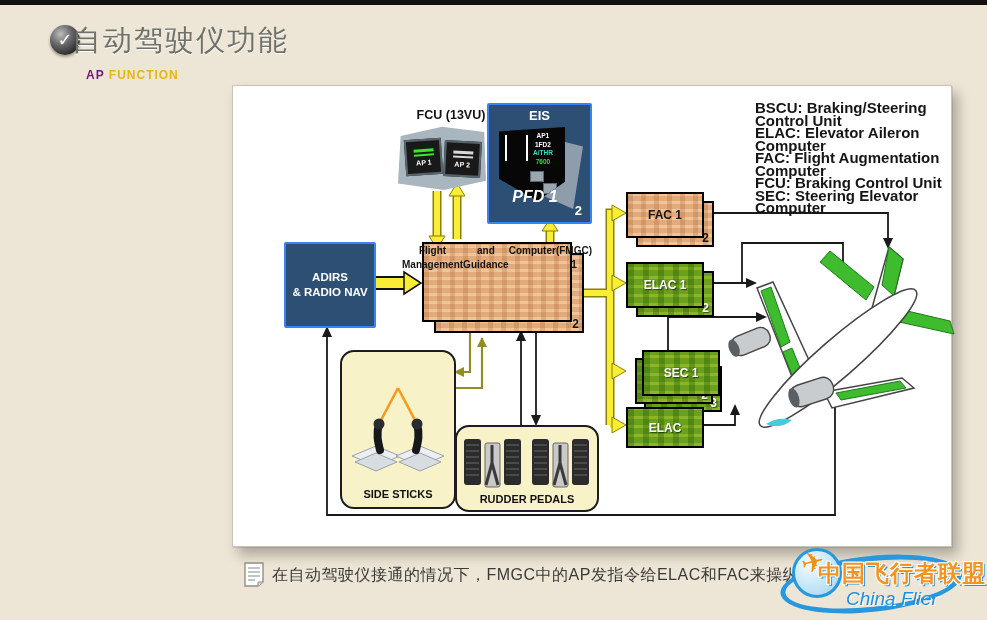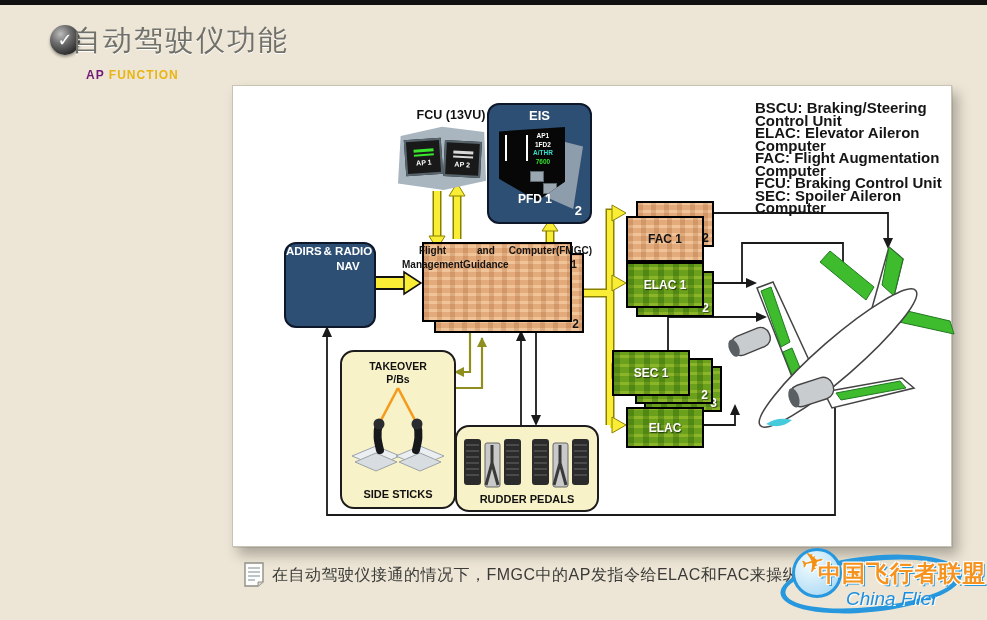--- a/index.html
+++ b/index.html
@@ -25,21 +25,21 @@
   .subtitle .fn{color:#e9b512;}
   
   .page{
     left:232px;top:85px;width:718px;height:460px;background:#fff;
     border:1px solid #c9c3b4;
     box-shadow:6px 8px 12px rgba(0,0,0,.28), 1px 1px 0 #d8d2c4;
   }
   
   .legend{left:755px;top:102px;width:195px;font-size:15px;font-weight:bold;color:#151515;line-height:12.5px;}
   
-  .navy-box{background:#2e4f74;border:2px solid #0f172a;border-radius:12px;color:#fff;font-weight:bold;text-align:center;}
+  .navy-box{background:#2e4f74;border:2px solid #3b82f6;border-radius:2px;color:#fff;font-weight:bold;text-align:center;}
   .tan-box{
     background:#e3ab7c;
     background-image:repeating-linear-gradient(90deg, rgba(150,80,30,.22) 0 5px, transparent 5px 13px),
                      repeating-linear-gradient(0deg, rgba(255,220,180,.5) 0 3px, transparent 3px 8px);
     border:2px solid #000;color:#141414;font-weight:bold;text-align:center;}
   .green-box{
     background:#6ba01d;
     background-image:repeating-linear-gradient(90deg, rgba(20,80,0,.30) 0 6px, transparent 6px 15px),
                      repeating-linear-gradient(0deg, rgba(200,220,60,.35) 0 3px, transparent 3px 9px);
     border:2px solid #000;color:#fff;font-weight:bold;text-align:center;
@@ -59,25 +59,25 @@
   .eis-title{position:absolute;top:3px;left:0;width:100%;text-align:center;font-size:13px;}
   .eis-shadow{position:absolute;left:24px;top:26px;width:70px;height:78px;background:#8e9dab;
     clip-path:polygon(12% 0,100% 20%,86% 100%,0 66%);}
   .eis-screen{position:absolute;left:10px;top:22px;width:66px;height:74px;background:#070707;
     clip-path:polygon(0 6%,100% 0,100% 74%,58% 100%,0 70%);}
   .eis-screen .tick{position:absolute;width:2px;height:26px;background:#fff;}
   .fma{position:absolute;left:34px;top:5px;font-size:6.5px;font-weight:bold;line-height:8.5px;color:#fff;}
   .fma .cyan{color:#35dfc9;}
   .fma .grn{color:#35e02e;}
   .chip{position:absolute;background:#9aa7b0;border:1px solid #5c686f;}
-  .pfd-label{position:absolute;left:6px;bottom:16px;width:80px;text-align:center;font-size:12px;}
+  .pfd-label{position:absolute;left:6px;bottom:16px;width:80px;text-align:center;font-size:16px;font-style:italic;}
   .eis-num{position:absolute;right:8px;bottom:4px;font-size:13px;}
   
   .adirs{left:284px;top:242px;width:88px;height:82px;font-size:11.5px;line-height:15px;
-    display:flex;flex-direction:row;justify-content:center;}
+    display:flex;flex-direction:column;justify-content:center;}
   .fmgc{left:422px;top:242px;width:146px;height:76px;font-size:10px;line-height:13.5px;
     display:flex;flex-direction:row;justify-content:center;text-align:center;}
   
   .comp{width:74px;height:42px;display:flex;align-items:center;justify-content:center;font-size:12px;}
   
   .takeover-box{left:340px;top:350px;width:112px;height:155px;}
   .takeover-title{position:absolute;top:8px;left:0;width:100%;text-align:center;font-size:10.5px;font-weight:bold;color:#111;line-height:13px;}
   .sticks-label{position:absolute;bottom:7px;left:0;width:100%;text-align:center;font-size:11px;font-weight:bold;color:#111;}
   .rudder-box{left:455px;top:425px;width:140px;height:83px;}
   .rudder-label{position:absolute;bottom:5px;left:0;width:100%;text-align:center;font-size:11px;font-weight:bold;color:#111;}
@@ -191,21 +191,21 @@
       <ellipse cx="793" cy="392" rx="5" ry="10" fill="#5a5f63"></ellipse>
     </g>
   </g>
 </svg>
 
 <div class="abs legend z2">
   <div>BSCU: Braking/Steering Control Unit</div>
   <div>ELAC: Elevator Aileron Computer</div>
   <div>FAC: Flight Augmentation Computer</div>
   <div>FCU: Braking Control Unit</div>
-  <div>SEC: Spoiler Aileron Computer</div>
+  <div>SEC: Steering Elevator Computer</div>
 </div>
 
 <div class="abs fcu-label z2">FCU (13VU)</div>
 <div class="abs fcu-panel z2">
   <div class="fcu-btn" style="left:7px;top:15px;transform:rotate(-4deg);">
     <div class="bar" style="background:#3ae52e;"></div>
     <div class="bar" style="background:#3ae52e;"></div>
     <div class="blabel">AP 1</div>
   </div>
   <div class="fcu-btn" style="left:46px;top:17px;transform:rotate(3deg);">
@@ -245,50 +245,46 @@
 <div class="abs fmgc tan-box z2">
   <div>Flight Management</div>
   <div>and Guidance</div>
   <div>Computer</div>
   <div>(FMGC) 1</div>
 </div>
 
 <div class="abs tan-box comp z2" style="left:636px;top:201px;">
   <span class="shadow-num" style="color:#141414;">2</span>
 </div>
-<div class="abs tan-box comp z2" style="left:626px;top:192px;margin-top:24px;">
+<div class="abs tan-box comp z2" style="left:626px;top:192px;">
   <span>FAC 1</span>
 </div>
 
 <div class="abs green-box comp z2" style="left:636px;top:271px;">
   <span class="shadow-num">2</span>
 </div>
 <div class="abs green-box comp z2" style="left:626px;top:262px;">
   <span>ELAC 1</span>
 </div>
 
 <div class="abs green-box comp z2" style="left:644px;top:366px;">
   <span class="shadow-num">3</span>
 </div>
 <div class="abs green-box comp z2" style="left:635px;top:358px;">
   <span class="shadow-num">2</span>
 </div>
-<div class="abs green-box comp z2" style="left:612px;top:350px;">
+<div class="abs green-box comp z2" style="left:642px;top:350px;">
   <span>SEC 1</span>
 </div>
 
 <div class="abs green-box comp z2" style="left:626px;top:407px;height:37px;">
   <span>ELAC</span>
 </div>
 
 <div class="abs pale-box takeover-box z2">
-  <div class="takeover-title">
-    <div>TAKEOVER</div>
-    <div>P/Bs</div>
-  </div>
   <svg width="104" height="88" style="position:absolute;left:4px;top:34px;" viewBox="0 0 104 88">
     <path d="M52,2 L33,38" stroke="#f59a1a" stroke-width="2.6" fill="none"></path>
     <path d="M52,2 L71,38" stroke="#f59a1a" stroke-width="2.6" fill="none"></path>
     <polygon points="6,70 30,60 54,70 30,80" fill="#eceff2" stroke="#9aa2a8" stroke-width="1"></polygon>
     <polygon points="9,76 30,67 51,76 30,85" fill="#d8dde1" stroke="#9aa2a8" stroke-width="1"></polygon>
     <path d="M33,38 C30,48 32,56 34,64" stroke="#17181a" stroke-width="8" stroke-linecap="round" fill="none"></path>
     <circle cx="33" cy="38" r="5.5" fill="#2a2c2f"></circle>
     <polygon points="50,70 74,60 98,70 74,80" fill="#eceff2" stroke="#9aa2a8" stroke-width="1"></polygon>
     <polygon points="53,76 74,67 95,76 74,85" fill="#d8dde1" stroke="#9aa2a8" stroke-width="1"></polygon>
     <path d="M71,38 C74,48 72,56 70,64" stroke="#17181a" stroke-width="8" stroke-linecap="round" fill="none"></path>

